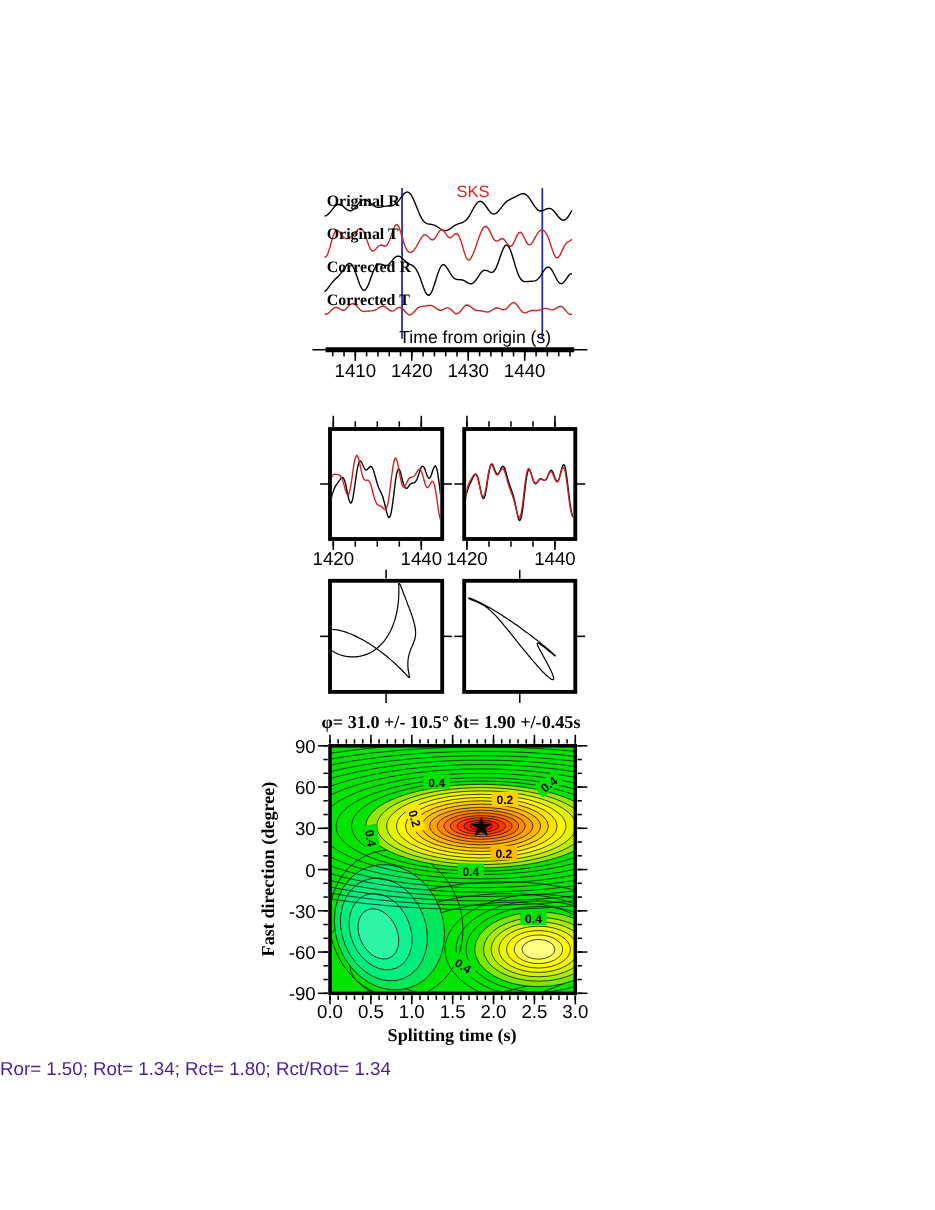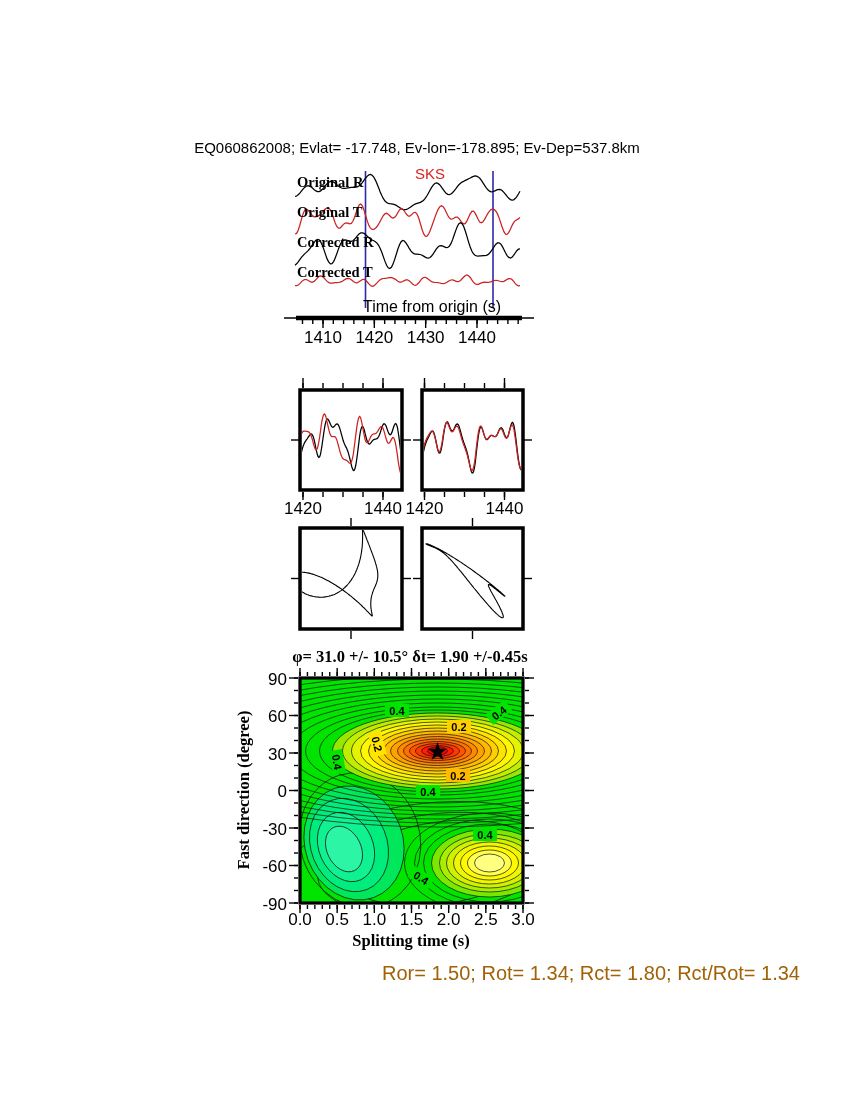--- a/index.html
+++ b/index.html
@@ -2,21 +2,21 @@
 <html><head>
 <meta charset="utf-8">
 <style>
   html,body{margin:0;padding:0;background:#fff;}
   #page{position:relative;width:850px;height:1100px;background:#ffffff;overflow:hidden;
         font-family:"Liberation Sans",sans-serif;}
   .hdr{position:absolute;left:0;width:834px;text-align:center;color:#000;
        font-size:15px;white-space:pre;}
   #hdr1{top:112px;}
   #hdr2{top:139px;}
-  #ftr{position:absolute;left:0;top:962px;width:800px;text-align:right;font-size:20px;color:#a16207;}
+  #ftr{position:absolute;left:0;top:962px;width:800px;text-align:left;font-size:17px;color:#4c1d95;}
   svg{position:absolute;left:0;top:0;}
   text{fill:#000;}
   .sans16{font-family:"Liberation Sans",sans-serif;font-size:16px;}
   .sans17{font-family:"Liberation Sans",sans-serif;font-size:17px;}
   .serifb14{font-family:"Liberation Serif",serif;font-weight:bold;font-size:14.5px;}
   .serifb16{font-family:"Liberation Serif",serif;font-weight:bold;font-size:16.5px;}
   .sks{font-family:"Liberation Sans",sans-serif;font-size:15px;fill:#dd2222;}
   .tick line{stroke:#000;stroke-width:1.4;}
   .anchor-mid{text-anchor:middle;}
   .anchor-end{text-anchor:end;}
@@ -26,21 +26,20 @@
   .wline{stroke:#2a2aaa;stroke-width:1.6;}
   .boxframe{fill:none;stroke:#000;stroke-width:3.5;}
   .rings ellipse{stroke:#111;stroke-width:0.7;}
   .clab text{font-family:"Liberation Sans",sans-serif;font-size:11px;font-weight:bold;text-anchor:middle;}
 </style>
 </head>
 <body>
 
 <div id="page">
 
-  <div id="hdr2" class="hdr">EQ060862008; Evlat= -17.748, Ev-lon=-178.895; Ev-Dep=537.8km</div>
 
   <svg width="850" height="1100" viewBox="0 0 850 1100">
     <defs>
       <clipPath id="clipW1">
           <rect x="302" y="392" width="98" height="96"></rect>
         </clipPath>
       <clipPath id="clipW2">
           <rect x="424" y="392" width="97" height="96"></rect>
         </clipPath>
       <clipPath id="clipM1">

